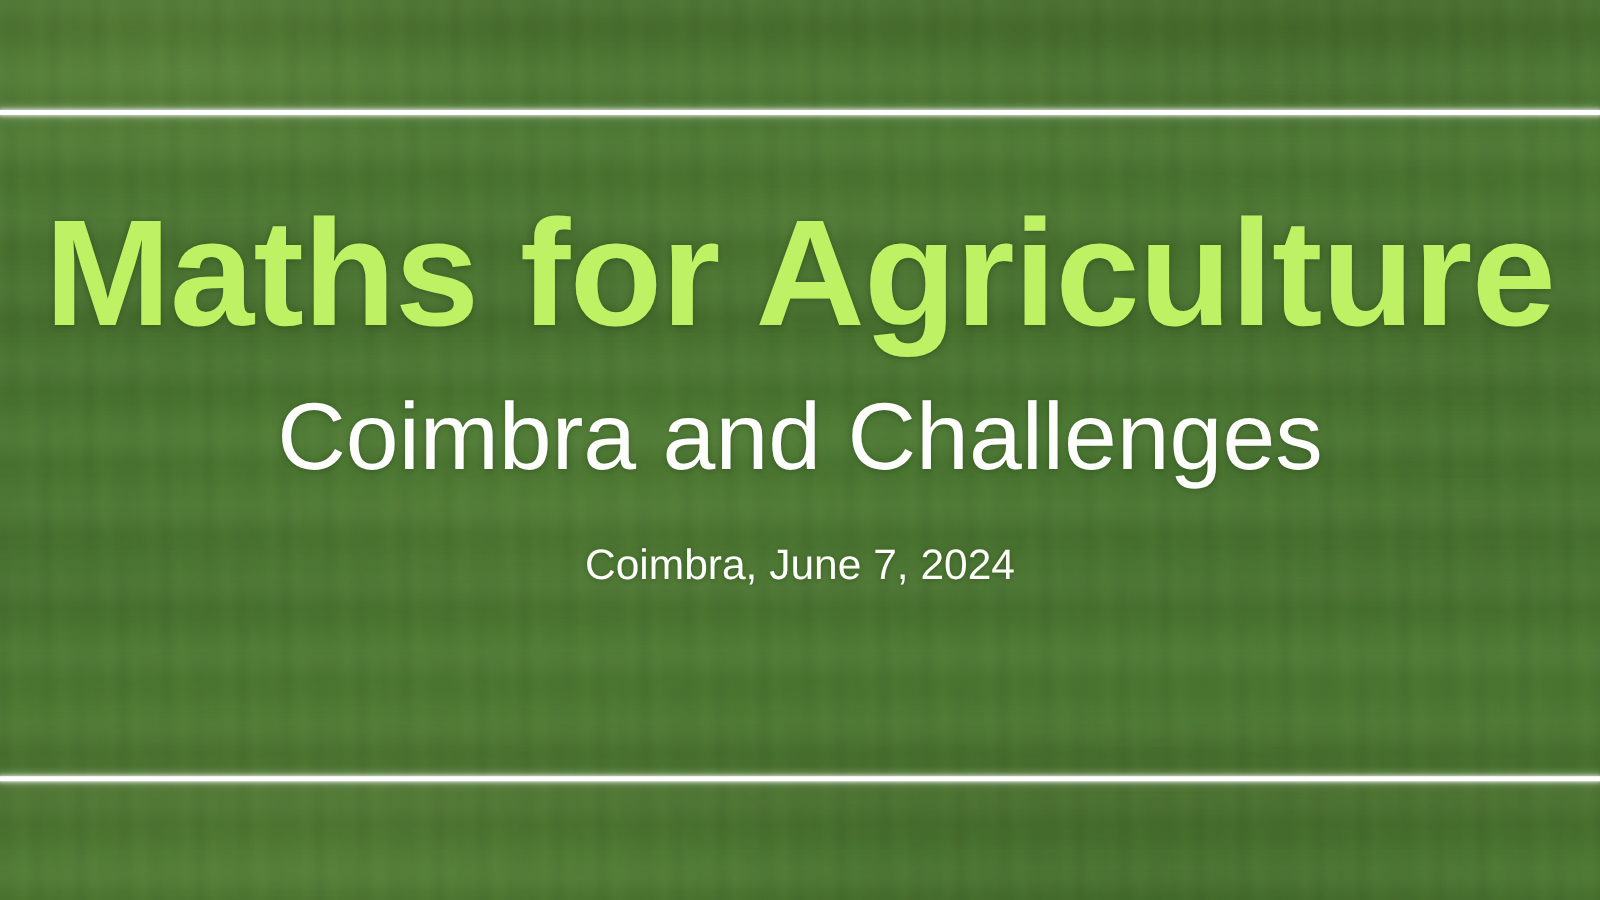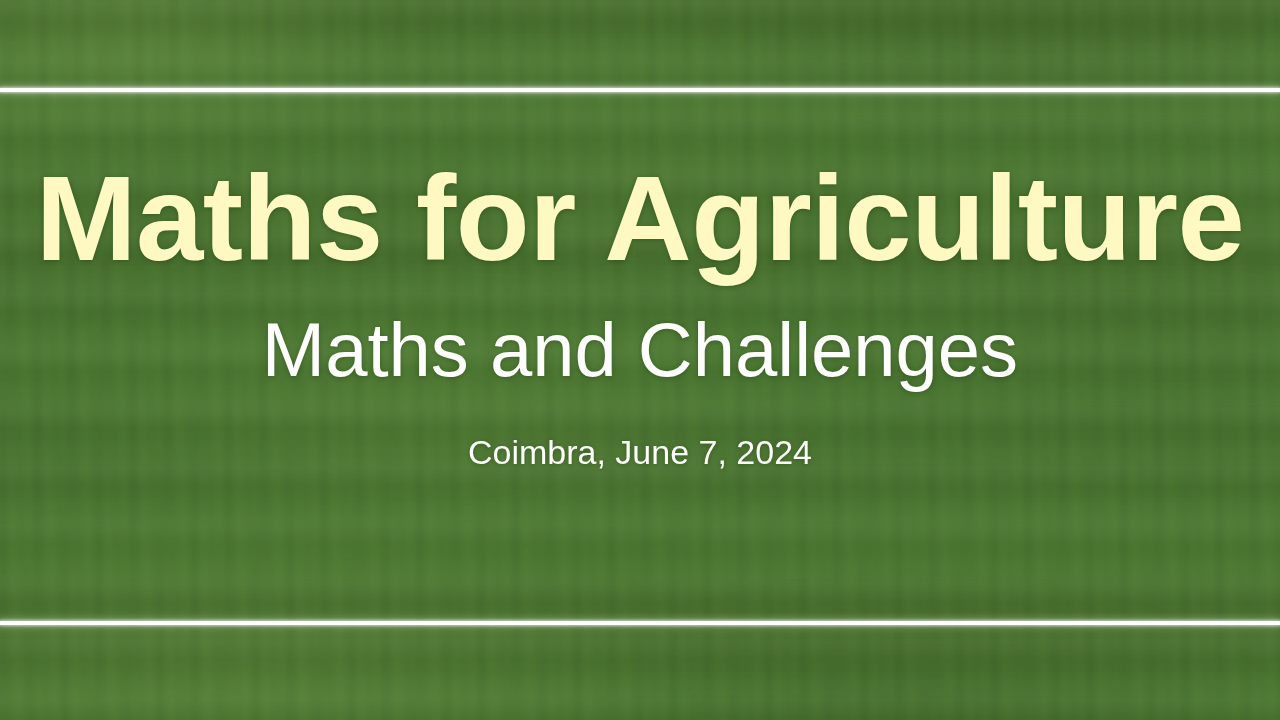--- a/index.html
+++ b/index.html
@@ -123,21 +123,21 @@
     align-items: center;
     justify-content: flex-start;
     text-align: center;
   }
 
   .title {
     margin-top: 66px;
     font-size: 121px;
     font-weight: 700;
     line-height: 1.0;
-    color: #fef9c3;
+    color: #bef264;
     letter-spacing: -0.5px;
     white-space: nowrap;
     text-shadow: 0 1px 5px rgba(20,40,10,0.35);
   }
 
   .subtitle {
     margin-top: 33px;
     font-size: 76px;
     font-weight: 400;
     line-height: 1.0;
@@ -166,17 +166,17 @@
   <div class="bg-layer bg-base"></div>
   <div class="bg-layer bg-blotch"></div>
   <div class="bg-layer bg-blades"></div>
   <div class="bg-layer bg-bands"></div>
 
   <div class="rule rule-top"></div>
   <div class="rule rule-bottom"></div>
 
   <div class="content">
     <div class="title">Maths for Agriculture</div>
-    <div class="subtitle">Maths and Challenges</div>
+    <div class="subtitle">Coimbra and Challenges</div>
     <div class="date">Coimbra, June 7, 2024</div>
   </div>
 
 </div>
 
 </body></html>

